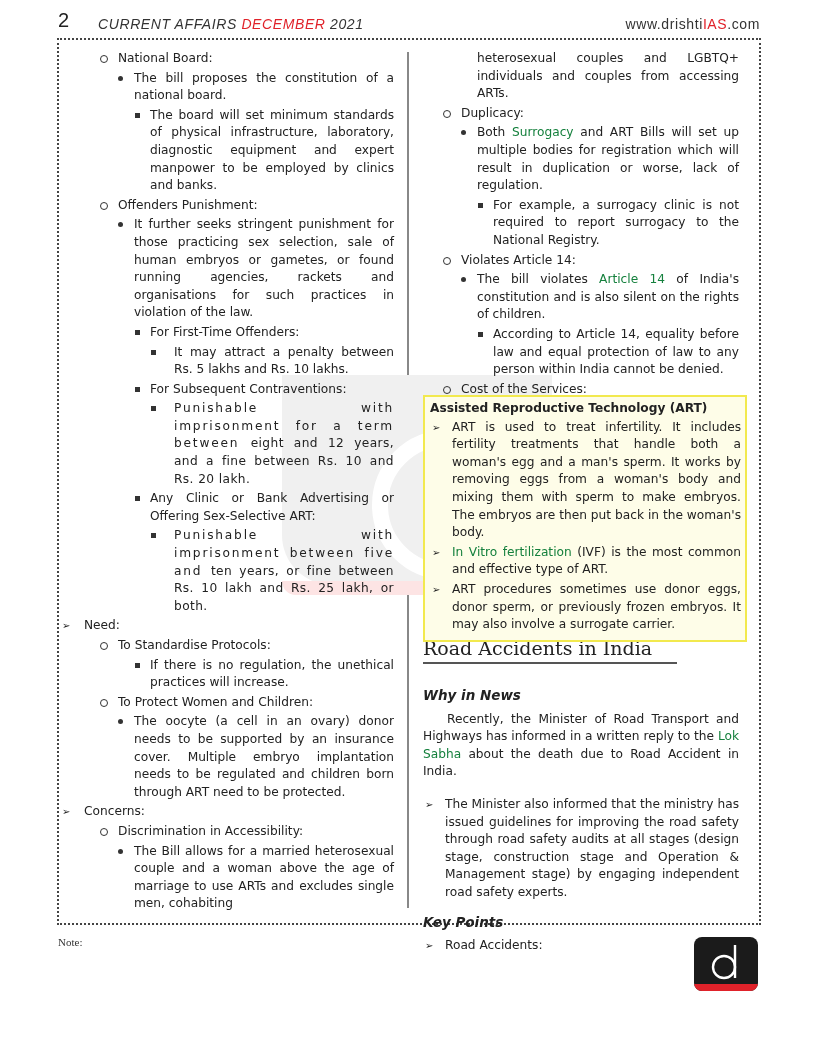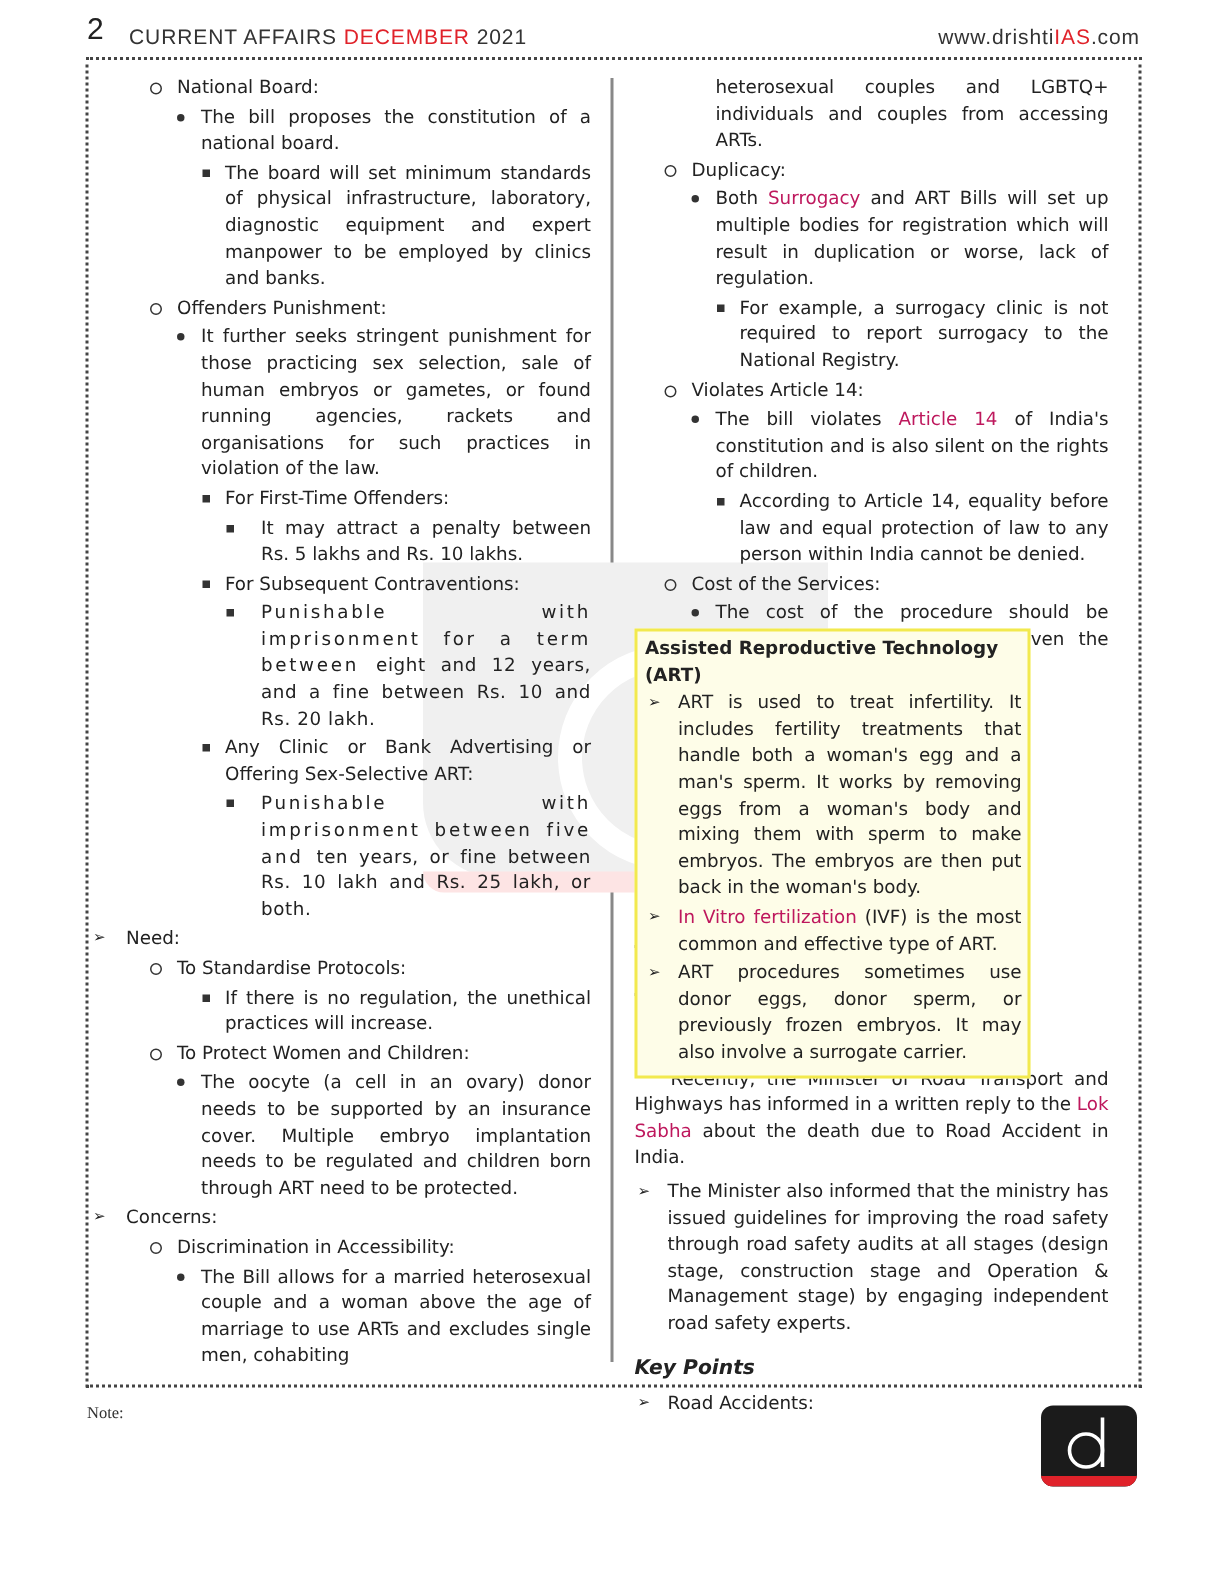--- a/index.html
+++ b/index.html
@@ -1,20 +1,20 @@
 <!DOCTYPE html>
 <html><head>
 <meta charset="utf-8">
 <style>
   html, body { margin: 0; padding: 0; background: #fff; }
   body { width: 816px; height: 1056px; position: relative; overflow: hidden;
          font-family: "DejaVu Sans", sans-serif; color: #222; }
   .hdr { position: absolute; top: 12px; left: 58px; width: 702px; height: 22px; }
   .hdr .pnum { position: absolute; left: 0; top: -3px; font-family: "Liberation Sans", sans-serif; font-size: 20px; color: #222; }
-  .hdr .title { position: absolute; left: 28px; top: 4px; font-family: "Liberation Sans", sans-serif; font-size: 14px; letter-spacing: 0.6px; color: #333; }
+  .hdr .title { position: absolute; left: 40px; top: 4px; font-family: "Liberation Sans", sans-serif; font-size: 14px; letter-spacing: 0.6px; color: #333; font-style: italic; }
   .hdr .title .red { color: #e0222a; }
   .hdr .site { position: absolute; right: 0; top: 4px; font-family: "Liberation Sans", sans-serif; font-size: 14px; letter-spacing: 0.6px; color: #333; }
   .hdr .site .red { color: #e0222a; }
   .frame { position: absolute; left: 57px; top: 38px; width: 700px; height: 883px;
            border-top: 2px dotted #444; border-left: 2px dotted #444; border-right: 2px dotted #444; border-bottom: 2px dotted #444; }
   .divider { position: absolute; left: 407px; top: 52px; width: 2px; height: 856px; background: #888; }
   .watermark { position: absolute; left: 282px; top: 375px; width: 270px; height: 210px; background: #f0f0f0; border-radius: 0 0 0 50px; z-index: 0; }
   .watermark .ring { position: absolute; left: 90px; top: 55px; width: 150px; height: 150px; border-radius: 50%; border: 16px solid #fff; box-sizing: border-box; }
   .watermark .band { position: absolute; left: 0; bottom: -10px; width: 270px; height: 14px; background: #fde4e4; border-radius: 0 0 0 40px; }
   .col { position: absolute; top: 50px; font-size: 12.2px; line-height: 17.6px; z-index: 1; }
@@ -26,27 +26,27 @@
   .l0 > .mk { left: 2px; }
   .l1 { padding-left: 40px; }
   .l1 > .mk { left: 22px; }
   .l2 { padding-left: 56px; }
   .l2 > .mk { left: 40px; }
   .l3 { padding-left: 72px; }
   .l3 > .mk { left: 57px; }
   .l4 { padding-left: 96px; }
   .l4 > .mk { left: 73px; }
   b { font-weight: normal; }
-  .red { color: #be185d; }
+  .red { color: #15803d; }
   .mk-arrow::before { content: "\27A2"; }
   .mk-circle { display: inline-block; width: 6px; height: 6px; border: 1.2px solid #333; border-radius: 50%; top: 5px !important; }
   .mk-dot { display: inline-block; width: 5px; height: 5px; background: #333; border-radius: 50%; top: 6px !important; }
   .mk-square { display: inline-block; width: 5px; height: 5px; background: #333; top: 6px !important; }
   .spaced { letter-spacing: 1.8px; }
-  .box { position: absolute; left: 423px; top: 395px; width: 264px; background: #fefde8; border: 2px solid #f2e94e; padding: 3px 4px 4px 5px; font-size: 12.2px; line-height: 17.6px; z-index: 1; box-sizing: border-box; margin-top: 24px; }
+  .box { position: absolute; left: 423px; top: 395px; width: 324px; background: #fefde8; border: 2px solid #f2e94e; padding: 3px 4px 4px 5px; font-size: 12.2px; line-height: 17.6px; z-index: 1; box-sizing: border-box; }
   .box .bt { font-weight: bold; margin-bottom: 1px; }
   .box .item { padding-left: 22px; }
   .box .item .mk { left: 2px; }
   .sec-title { position: absolute; left: 423px; top: 630px; width: 254px; border-top: 2px solid #555; border-bottom: 2px solid #555; font-family: "DejaVu Serif", serif; font-size: 19px; padding: 5px 0 3px 0; color: #222; }
   .sub-h { font-style: italic; font-weight: bold; font-size: 13.5px; margin: 4px 0 6px 0; }
   .para { text-indent: 24px; text-align: justify; }
   .right2 { position: absolute; left: 423px; top: 683px; width: 316px; font-size: 12.2px; line-height: 17.6px; }
   .right2 .item { padding-left: 22px; }
   .right2 .item .mk { left: 2px; }
   .note { position: absolute; left: 58px; top: 936px; font-family: Liberation Serif, serif; font-size: 11px; color: #333; }
@@ -111,21 +111,21 @@
   <div class="bt">Assisted Reproductive Technology (ART)</div>
   <div class="item"><span class="mk mk-arrow"></span><span>ART is used to </span><b>treat infertility.</b><span> It includes fertility treatments that handle both a woman's egg and a man's sperm. It works by removing eggs from a woman's body and mixing them with sperm to make embryos. The embryos are then put back in the woman's body.</span></div>
   <div class="item"><span class="mk mk-arrow"></span><b class="red">In Vitro fertilization</b><b> (IVF)</b><span> is the most common and effective type of ART.</span></div>
   <div class="item"><span class="mk mk-arrow"></span><span>ART procedures sometimes use donor eggs, donor sperm, or previously frozen embryos. It may also involve a surrogate carrier.</span></div>
 </div>
 
 <div class="sec-title">Road Accidents in India</div>
 <div class="right2">
   <div class="sub-h">Why in News</div>
   <div class="para"><span>Recently, the </span><b>Minister of Road Transport and Highways</b><span> has informed in a written reply to the </span><b class="red">Lok Sabha</b><span> about the death due to Road Accident in India.</span></div>
-  <div class="item" style="margin-top:5px"><span class="mk mk-arrow"></span><span>The Minister also informed that the ministry has </span><b>issued guidelines for improving the road safety</b><span> through road safety audits at all stages (design stage, construction stage and Operation &amp; Management stage) by </span><b>engaging independent road safety experts.</b></div>
+  <div class="item" style="margin-top:15px"><span class="mk mk-arrow"></span><span>The Minister also informed that the ministry has </span><b>issued guidelines for improving the road safety</b><span> through road safety audits at all stages (design stage, construction stage and Operation &amp; Management stage) by </span><b>engaging independent road safety experts.</b></div>
   <div class="sub-h" style="margin-top:12px">Key Points</div>
   <div class="item"><span class="mk mk-arrow"></span><b>Road Accidents:</b></div>
 </div>
 
 <div class="note">Note:</div>
 <div class="logo">
   <svg width="64" height="54" viewBox="0 0 64 54">
     <circle cx="30" cy="30" r="11" fill="none" stroke="#fff" stroke-width="2.4"></circle>
     <line x1="41" y1="8" x2="41" y2="41" stroke="#fff" stroke-width="2.4"></line>
   </svg>

